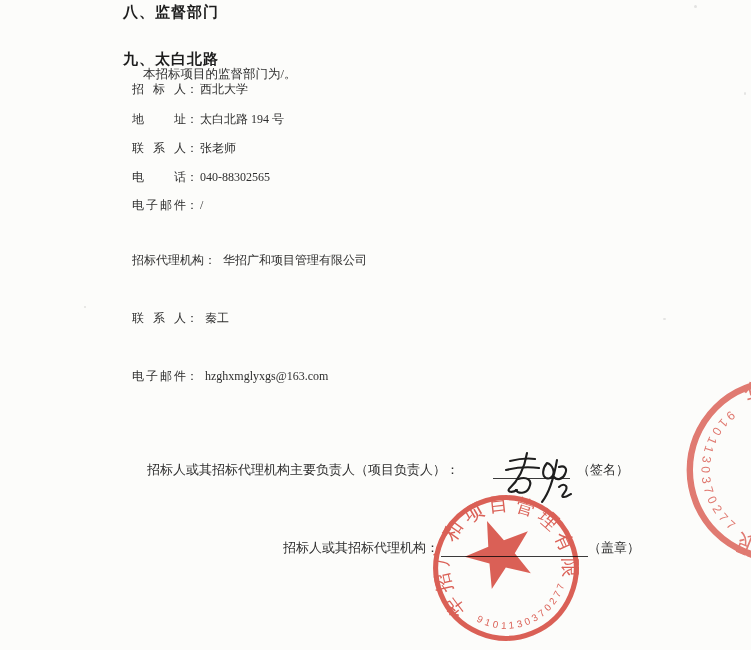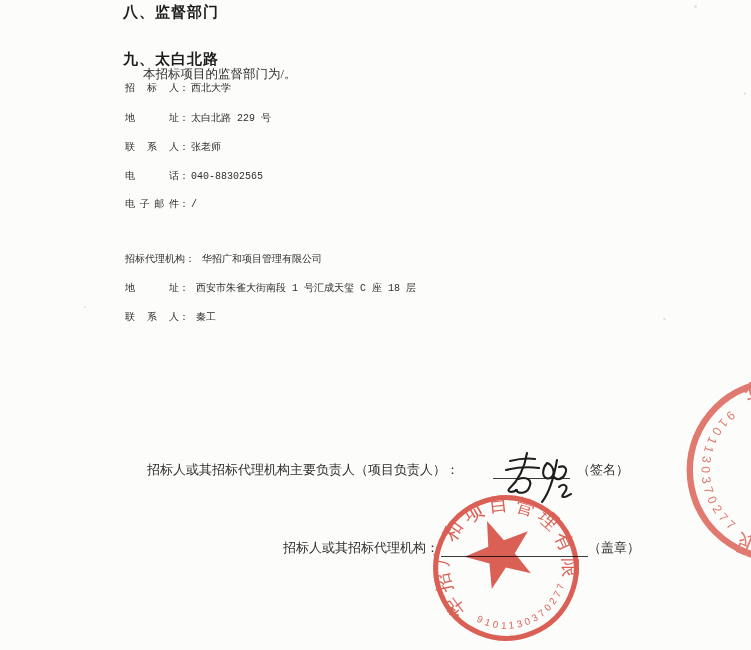--- a/index.html
+++ b/index.html
@@ -8,21 +8,21 @@
     background:#fcfcfa; overflow:hidden;
     font-family:"Liberation Serif","DejaVu Serif",serif;
     color:#2e2e2e;
   }
   .heading {
     position:absolute; left:123px; white-space:nowrap;
     font-family:Liberation Sans, sans-serif;
     font-weight:bold; font-size:15px; color:#1d1d1d; letter-spacing:1px;
   }
   .bodyline { position:absolute; left:143px; font-size:12.5px; white-space:nowrap;margin-top:39px; }
-  .row { position:absolute; left:125px; font-size:10px; white-space:nowrap;font-family:Liberation Mono, monospace; }
+  .row { position:absolute; left:132px; font-size:12px; white-space:nowrap; }
   .lbl {
     display:inline-block; width:54px;
     text-align:justify; text-align-last:justify; text-justify:distribute;
   }
   .lbl-wide { display:inline-block; }
   .val { margin-left:2px; }
   .val-gap { margin-left:7px; }
   .signline { position:absolute; font-size:13px; white-space:nowrap; }
   .uline {
     display:inline-block; height:14px; vertical-align:bottom;
@@ -41,40 +41,40 @@
 
   <div class="heading" style="top:3px">八、监督部门</div>
   <div class="bodyline" style="top:27px">本招标项目的监督部门为/。</div>
 
   <div class="heading" style="top:50px">九、太白北路</div>
 
   <div class="row" style="top:81px">
     <span class="lbl">招标人</span><span>：</span><span class="val">西北大学</span>
   </div>
   <div class="row" style="top:111px">
-    <span class="lbl">地址</span><span>：</span><span class="val">太白北路 229 号</span>
+    <span class="lbl">地址</span><span>：</span><span class="val">太白北路 194 号</span>
   </div>
   <div class="row" style="top:140px">
     <span class="lbl">联系人</span><span>：</span><span class="val">张老师</span>
   </div>
   <div class="row" style="top:169px">
     <span class="lbl">电话</span><span>：</span><span class="val">040-88302565</span>
   </div>
   <div class="row" style="top:197px">
     <span class="lbl">电子邮件</span><span>：</span><span class="val">/</span>
   </div>
 
   <div class="row" style="top:252px">
     <span class="lbl-wide">招标代理机构</span><span>：</span><span class="val val-gap">华招广和项目管理有限公司</span>
   </div>
-  <div class="row" style="top:281px">
-    <span class="lbl">地址</span><span>：</span><span class="val val-gap">西安市朱雀大街南段 1 号汇成天玺 C 座 18 层</span>
-  </div>
   <div class="row" style="top:310px">
     <span class="lbl">联系人</span><span>：</span><span class="val val-gap">秦工</span>
+  </div>
+  <div class="row" style="top:368px">
+    <span class="lbl">电子邮件</span><span>：</span><span class="val val-gap">hzghxmglyxgs@163.com</span>
   </div>
 
   <div class="signline" style="left:147px; top:461px">
     <span>招标人或其招标代理机构主要负责人（项目负责人）：</span><span class="uline" style="width:77px; margin-left:34px"></span><span style="margin-left:7px">（签名）</span>
   </div>
 
   <div class="signline" style="left:283px; top:539px">
     <span>招标人或其招标代理机构：</span><span class="uline" style="width:147px; margin-left:2px"></span><span style="">（盖章）</span>
   </div>
 

